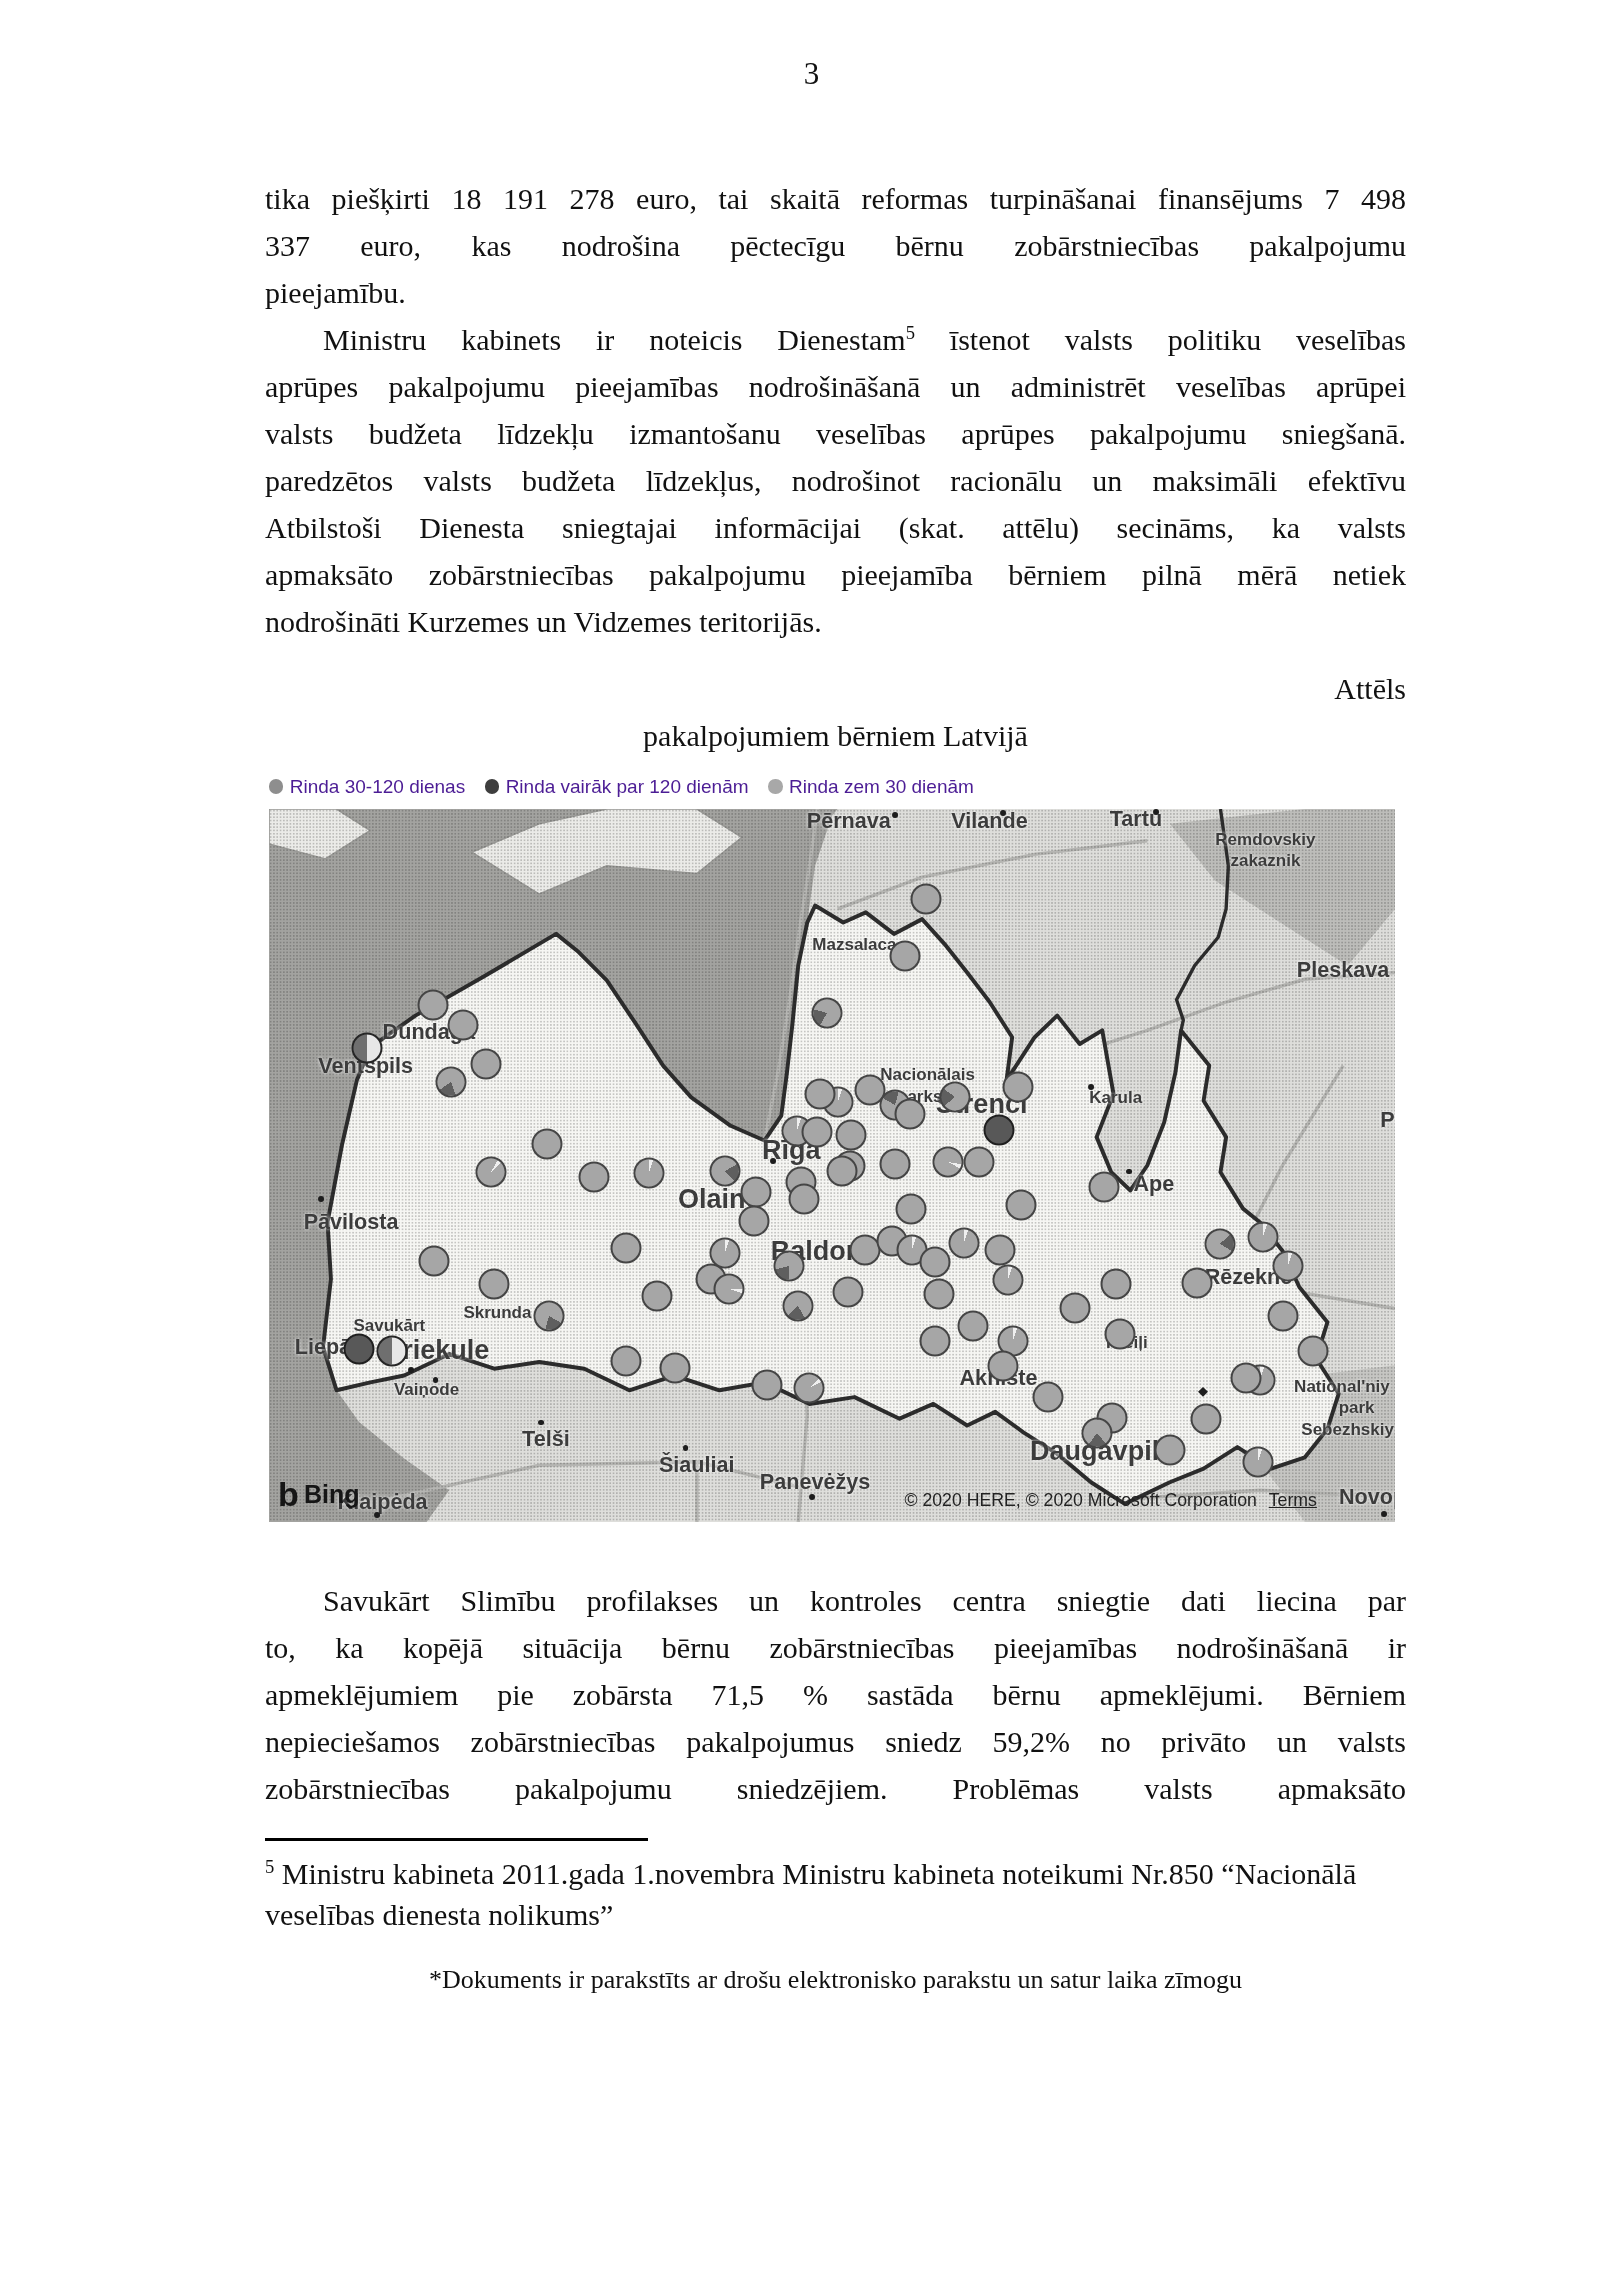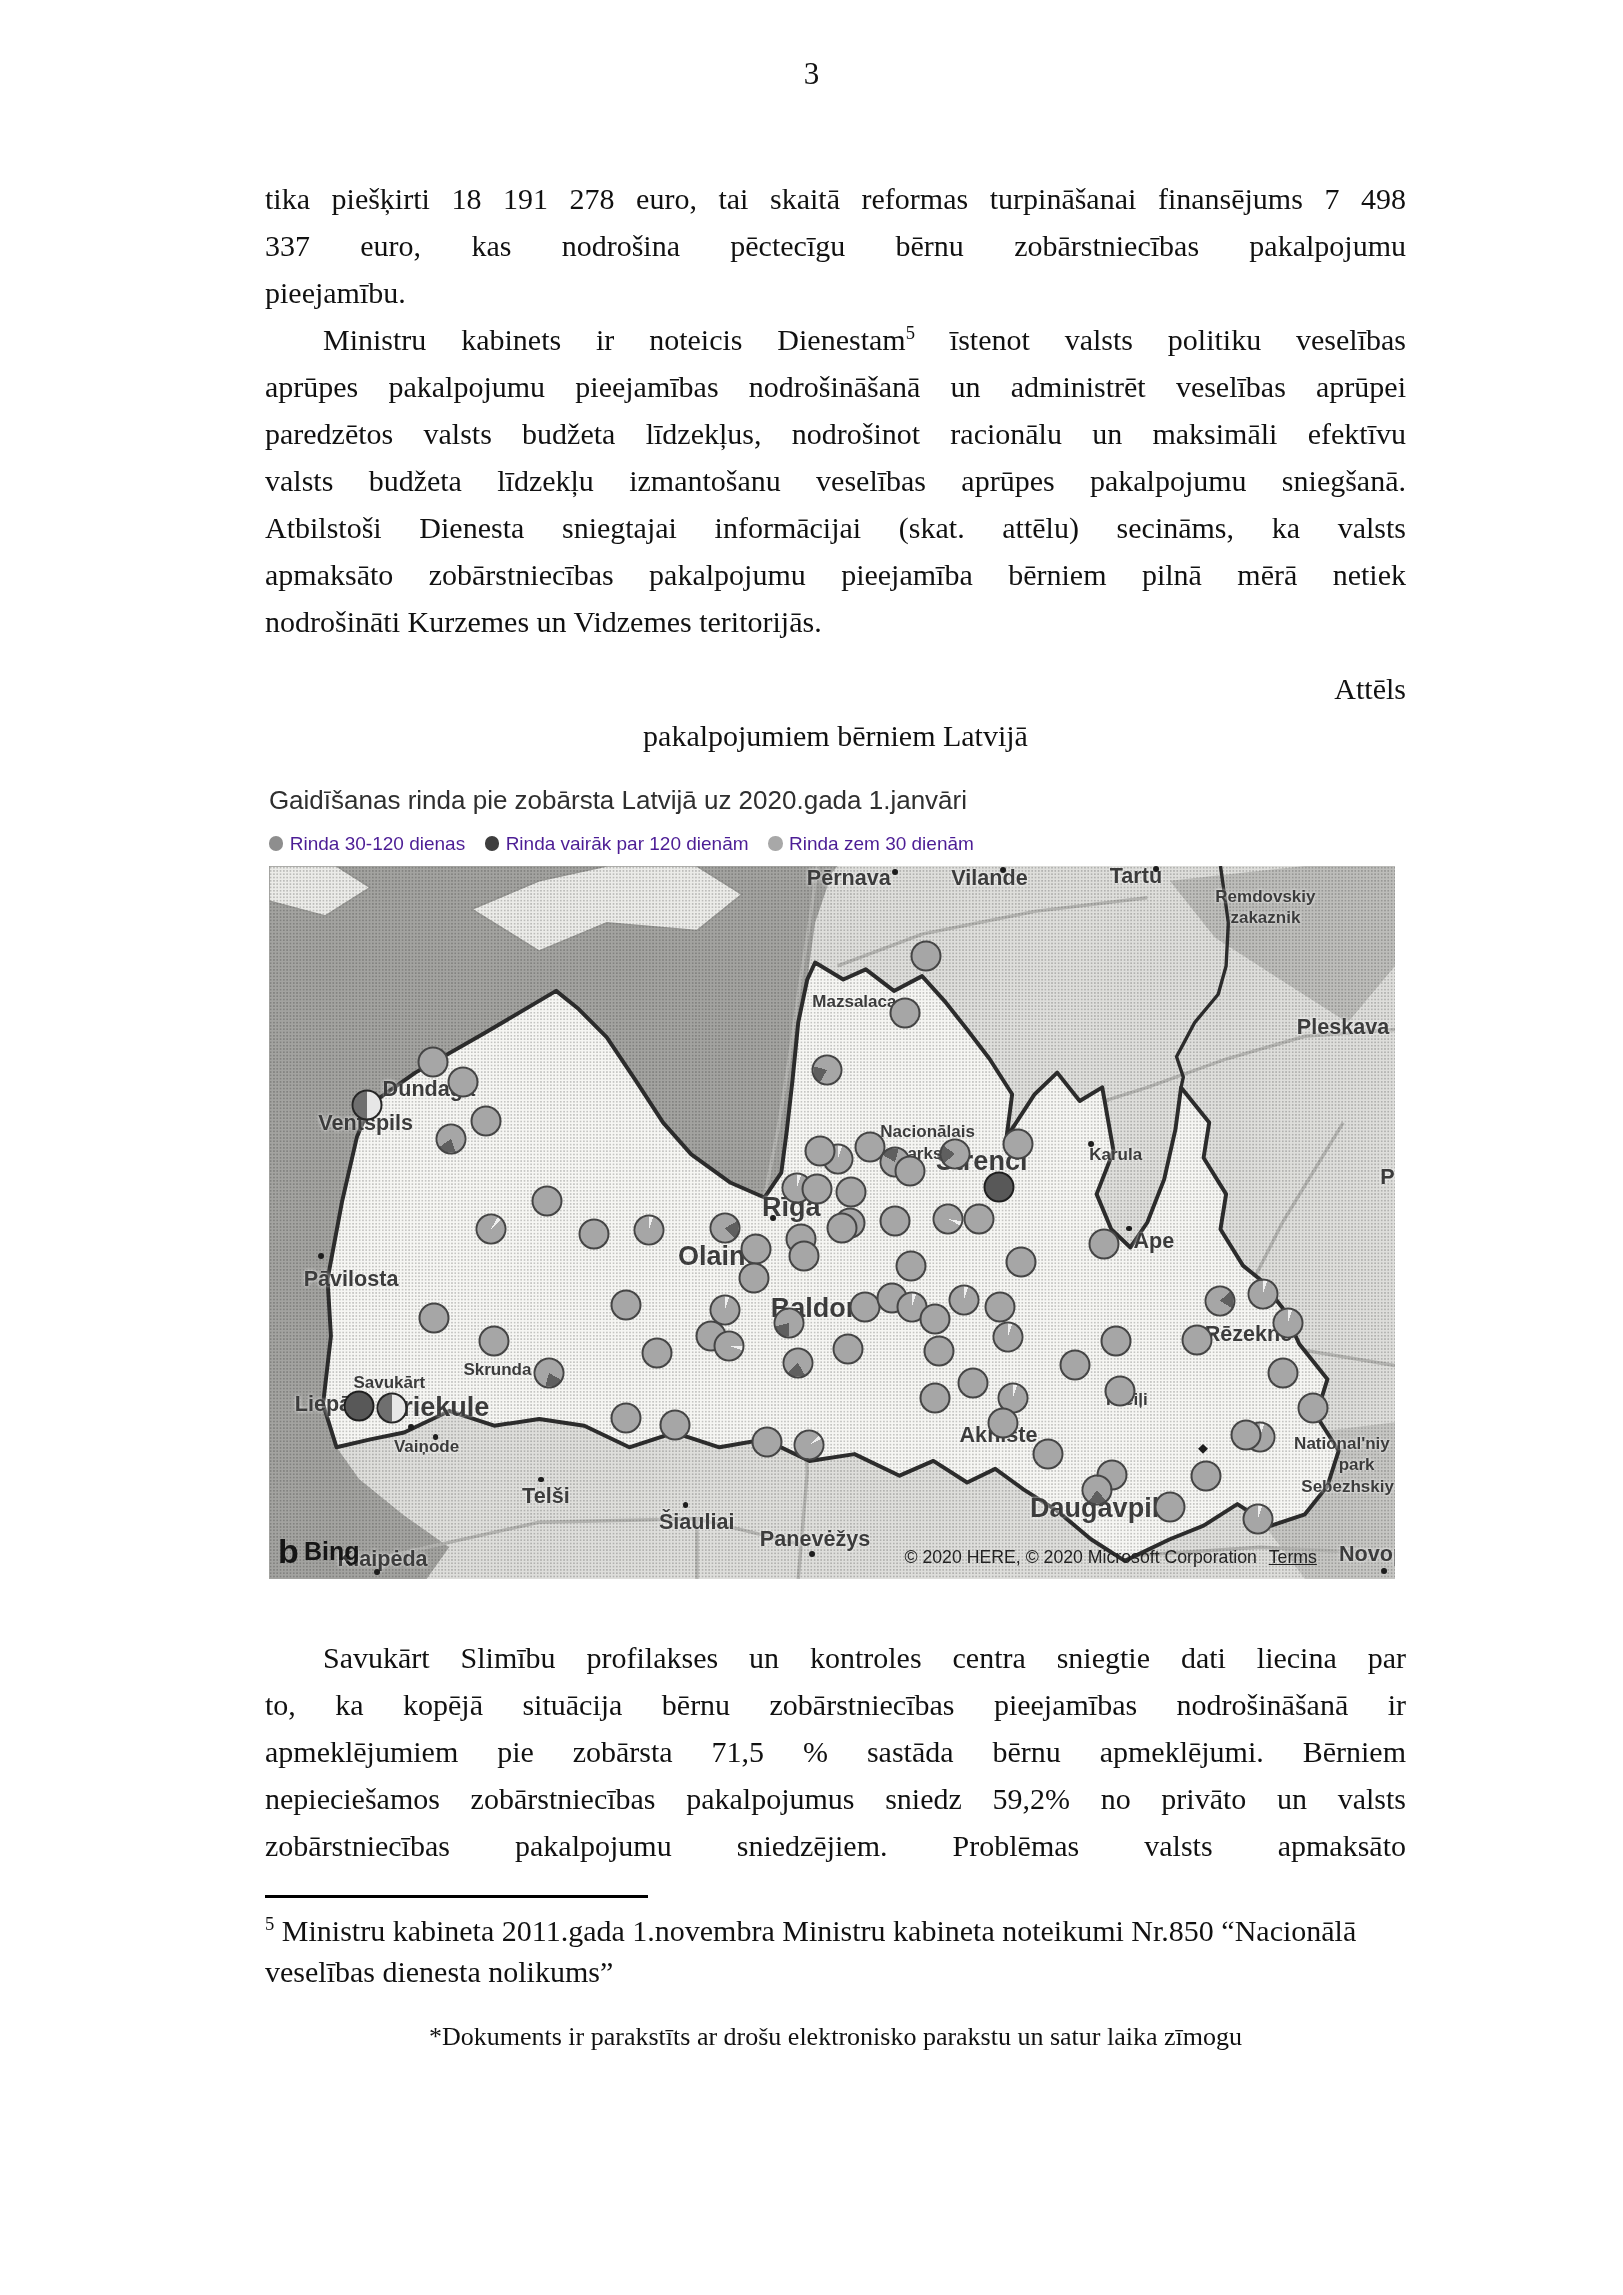--- a/index.html
+++ b/index.html
@@ -64,33 +64,32 @@
 
   <div class="col">
     <div class="para">
         <div class="jline">tika piešķirti 18 191 278 euro, tai skaitā reformas turpināšanai finansējums 7 498</div>
         <div class="jline">337 euro, kas nodrošina pēctecīgu bērnu zobārstniecības pakalpojumu</div>
         <div class="jline last">pieejamību.</div>
       </div>
     <div class="para">
         <div class="jline ind">Ministru kabinets ir noteicis Dienestam<sup>5</sup> īstenot valsts politiku veselības</div>
         <div class="jline">aprūpes pakalpojumu pieejamības nodrošināšanā un administrēt veselības aprūpei</div>
+        <div class="jline">valsts budžeta līdzekļu izmantošanu veselības aprūpes pakalpojumu sniegšanā.</div>
         <div class="jline">paredzētos valsts budžeta līdzekļus, nodrošinot racionālu un maksimāli efektīvu</div>
-        <div class="jline">valsts budžeta līdzekļu izmantošanu veselības aprūpes pakalpojumu sniegšanā.</div>
         <div class="jline">Atbilstoši Dienesta sniegtajai informācijai (skat. attēlu) secināms, ka valsts</div>
         <div class="jline">apmaksāto zobārstniecības pakalpojumu pieejamība bērniem pilnā mērā netiek</div>
         <div class="jline last">nodrošināti Kurzemes un Vidzemes teritorijās.</div>
       </div>
 
     <div class="figlabel">Attēls</div>
     <div class="caption">
         <div>pakalpojumiem bērniem Latvijā</div>
       </div>
 
-    <div class="map-title">Gaidīšanas rinda pie zobārsta Latvijā uz 2020.gada 1.janvāri</div>
     <div class="legend">
         <span class="item">
           <span class="sw" style="background: rgb(142, 142, 142);"></span>
           <span>Rinda 30-120 dienas</span>
         </span>
         <span class="item">
           <span class="sw" style="background: rgb(62, 62, 62);"></span>
           <span>Rinda vairāk par 120 dienām</span>
         </span>
         <span class="item">

